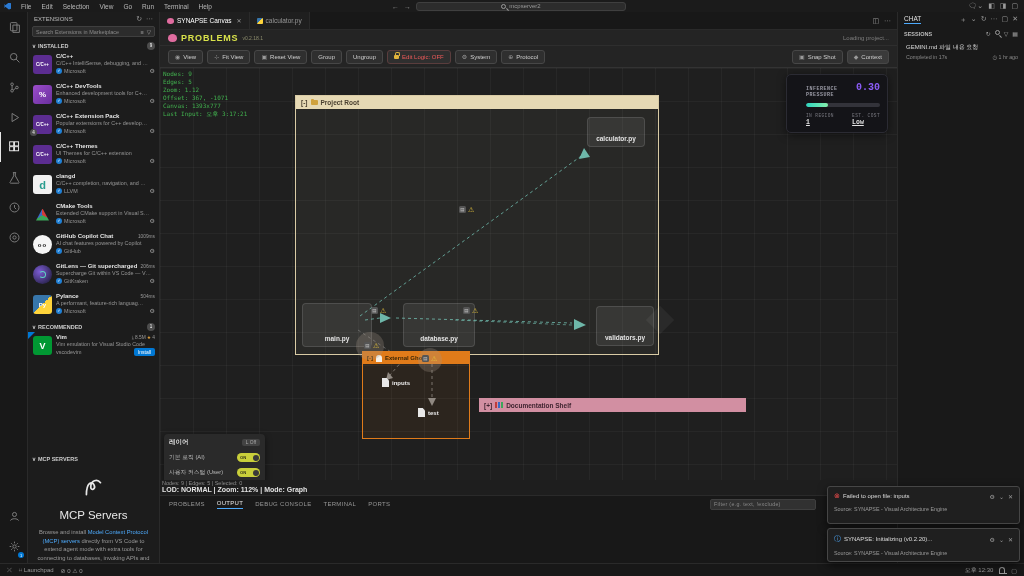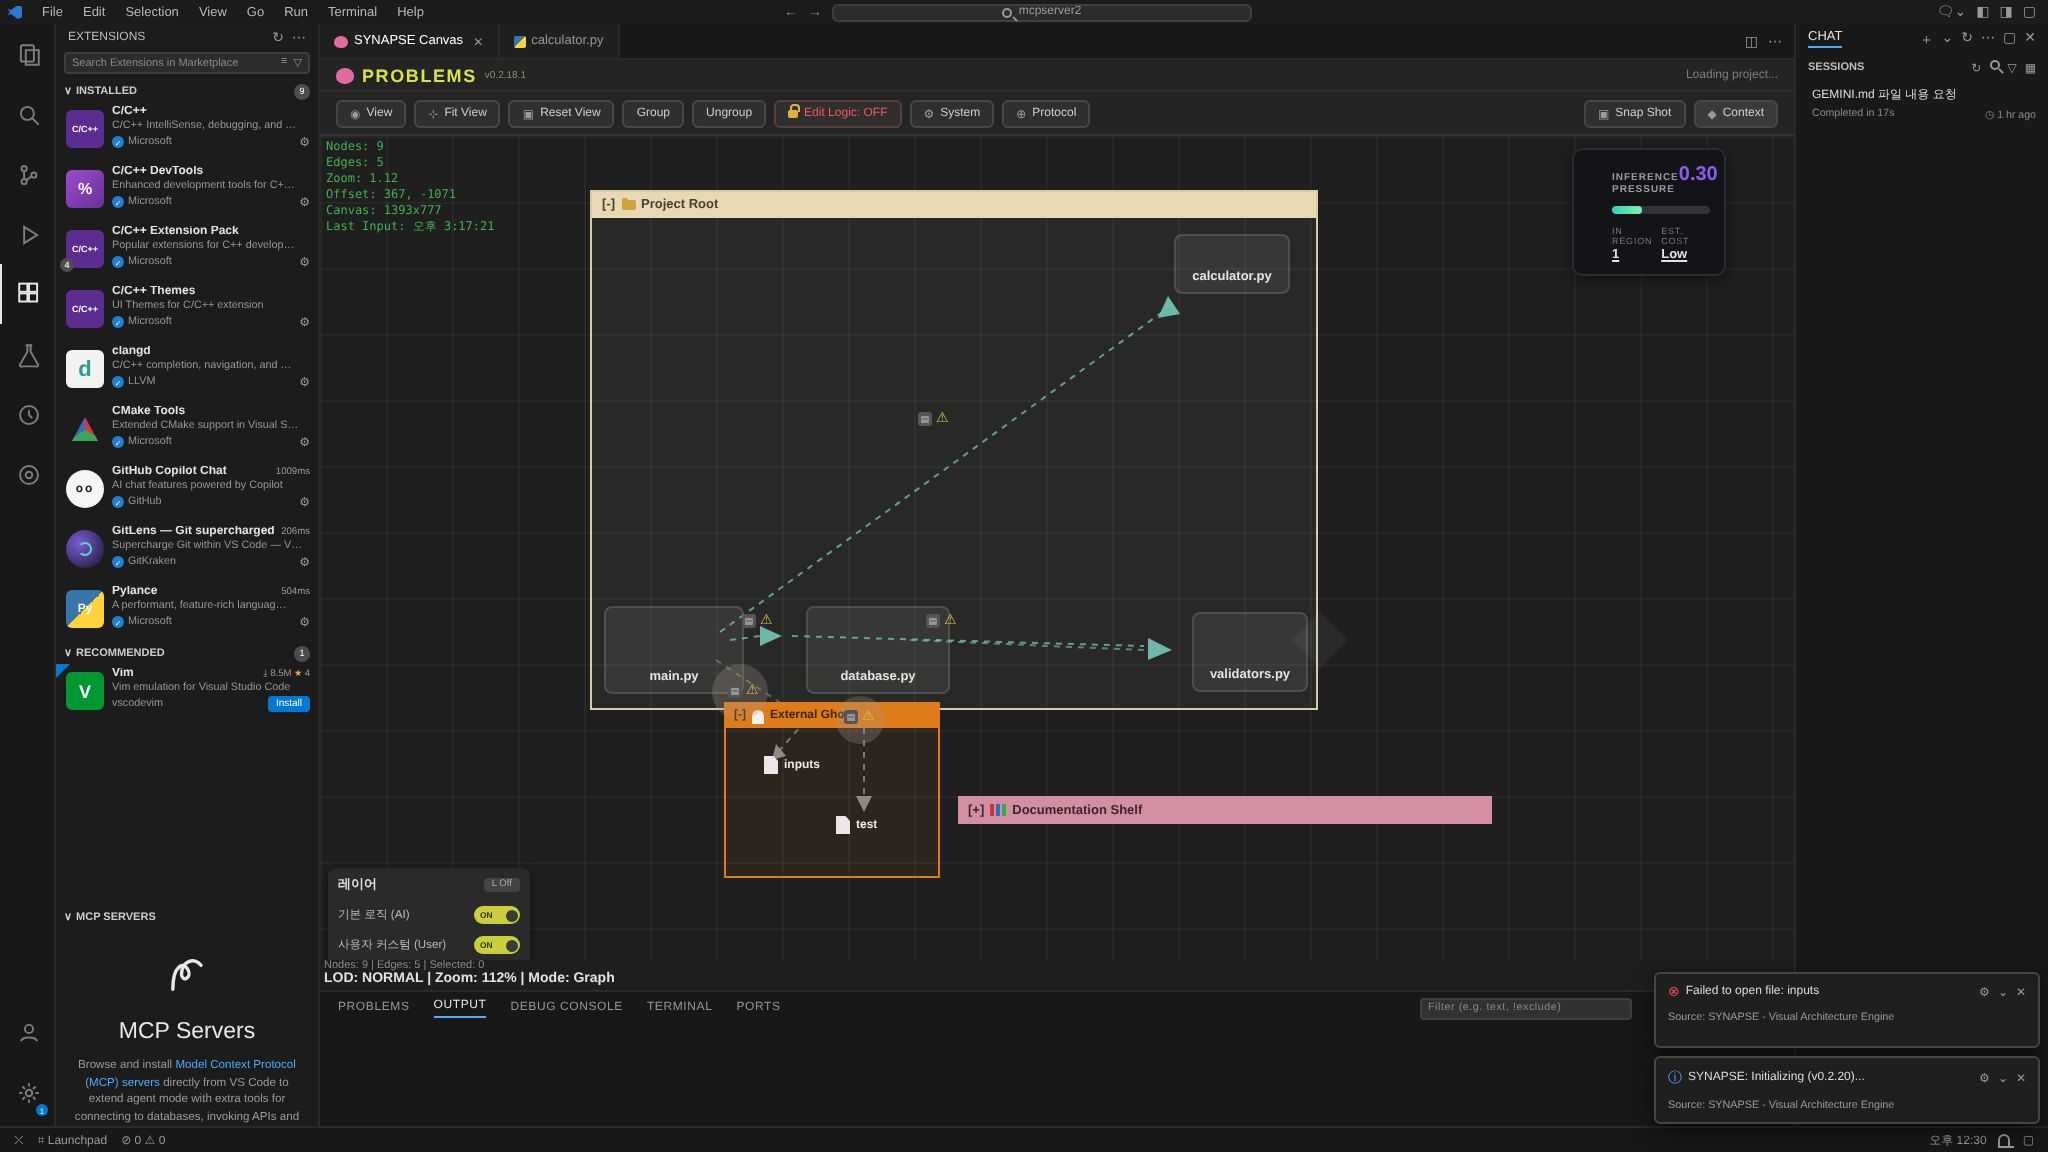--- a/index.html
+++ b/index.html
@@ -119,22 +119,22 @@
   .books-ico { display:flex; gap:1px; }
   .books-ico i { display:block; width:2px; height:6px; }
   .blob { position:absolute; border-radius:50%; background:rgba(165,152,138,0.28); z-index:6; }
   .edge-badge { position:absolute; display:flex; align-items:center; gap:2px; z-index:6; }
   .lockbox { width:7px; height:7px; background:#555; border-radius:1.5px; color:#ccc; font-size:4.5px;
     display:flex; align-items:center; justify-content:center; }
   .warn { color:#e4c23c; font-size:7px; line-height:1; }
   .diamond { position:absolute; left:490px; top:242px; width:20px; height:20px;
     background:rgba(255,255,255,0.05); transform:rotate(45deg); }
 
-  .inference { position:absolute; left:626px; top:6px; width:77px; background:#141418; border:1px solid #2b2b33;
-    border-radius:5px; padding:7px 7px 6px 19px; z-index:7; box-shadow:0 2px 8px rgba(0,0,0,0.5); }
+  .inference { position:absolute; left:626px; top:6px; width:102px; background:#141418; border:1px solid #2b2b33;
+    border-radius:5px; padding:7px 7px 6px 19px; z-index:7; box-shadow:0 2px 8px rgba(0,0,0,0.5);font-family:Liberation Mono, monospace; }
   .inf-row1 { display:flex; align-items:baseline; justify-content:space-between; }
   .inf-label { font-size:5px; letter-spacing:0.5px; color:#9a9aa5; font-weight:bold; }
   .inf-value { font-size:10px; font-weight:bold; color:#8b5cf6; }
   .inf-bar { margin:5px 0 6px 0; height:3.5px; background:#33333a; border-radius:2px; overflow:hidden; }
   .inf-fill { height:100%; width:30%; background:linear-gradient(90deg,#2dd4bf,#86efac); border-radius:2px; }
   .inf-cols { display:flex; justify-content:space-between; }
   .inf-col-label { font-size:4.5px; color:#77777f; letter-spacing:0.4px; }
   .inf-col-value { font-size:6.5px; color:#e2e2e2; font-weight:bold; text-decoration:underline; margin-top:1px; }
 
   .layers { position:absolute; left:4px; top:366px; width:101px; background:#2a2a2a; border-radius:4px;

